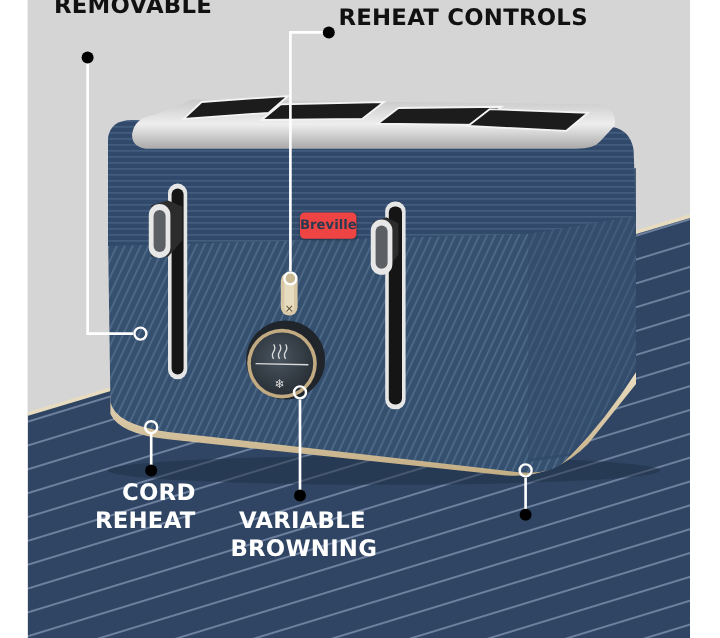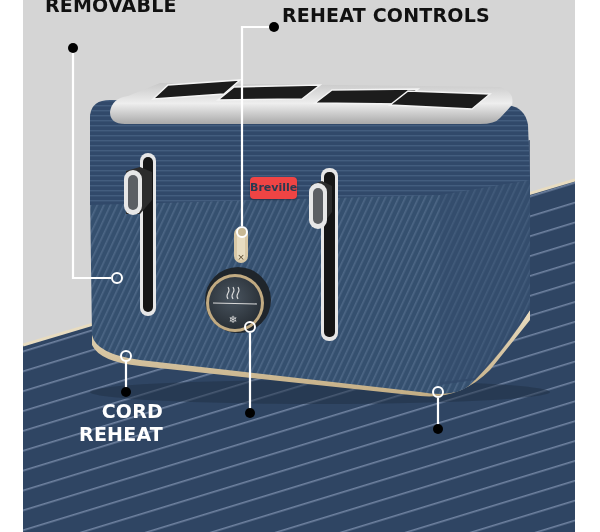--- a/index.html
+++ b/index.html
@@ -142,14 +142,18 @@
 
   <div class="label dark" style="left:259px; top:4px; width:200px;">
     <span class="ln">REHEAT CONTROLS</span>
   </div>
 
   <div class="label light" style="left:40px; top:400px; width:100px;text-align:right;">
     <span class="ln">CORD</span>
     <span class="ln">REHEAT</span>
   </div>
 
+  <div class="label light" style="left:169px; top:423px; width:120px;">
+    <span class="ln">VARIABLE</span>
+    <span class="ln">BROWNING</span>
+  </div>
 
 </div>
 
 </body></html>

